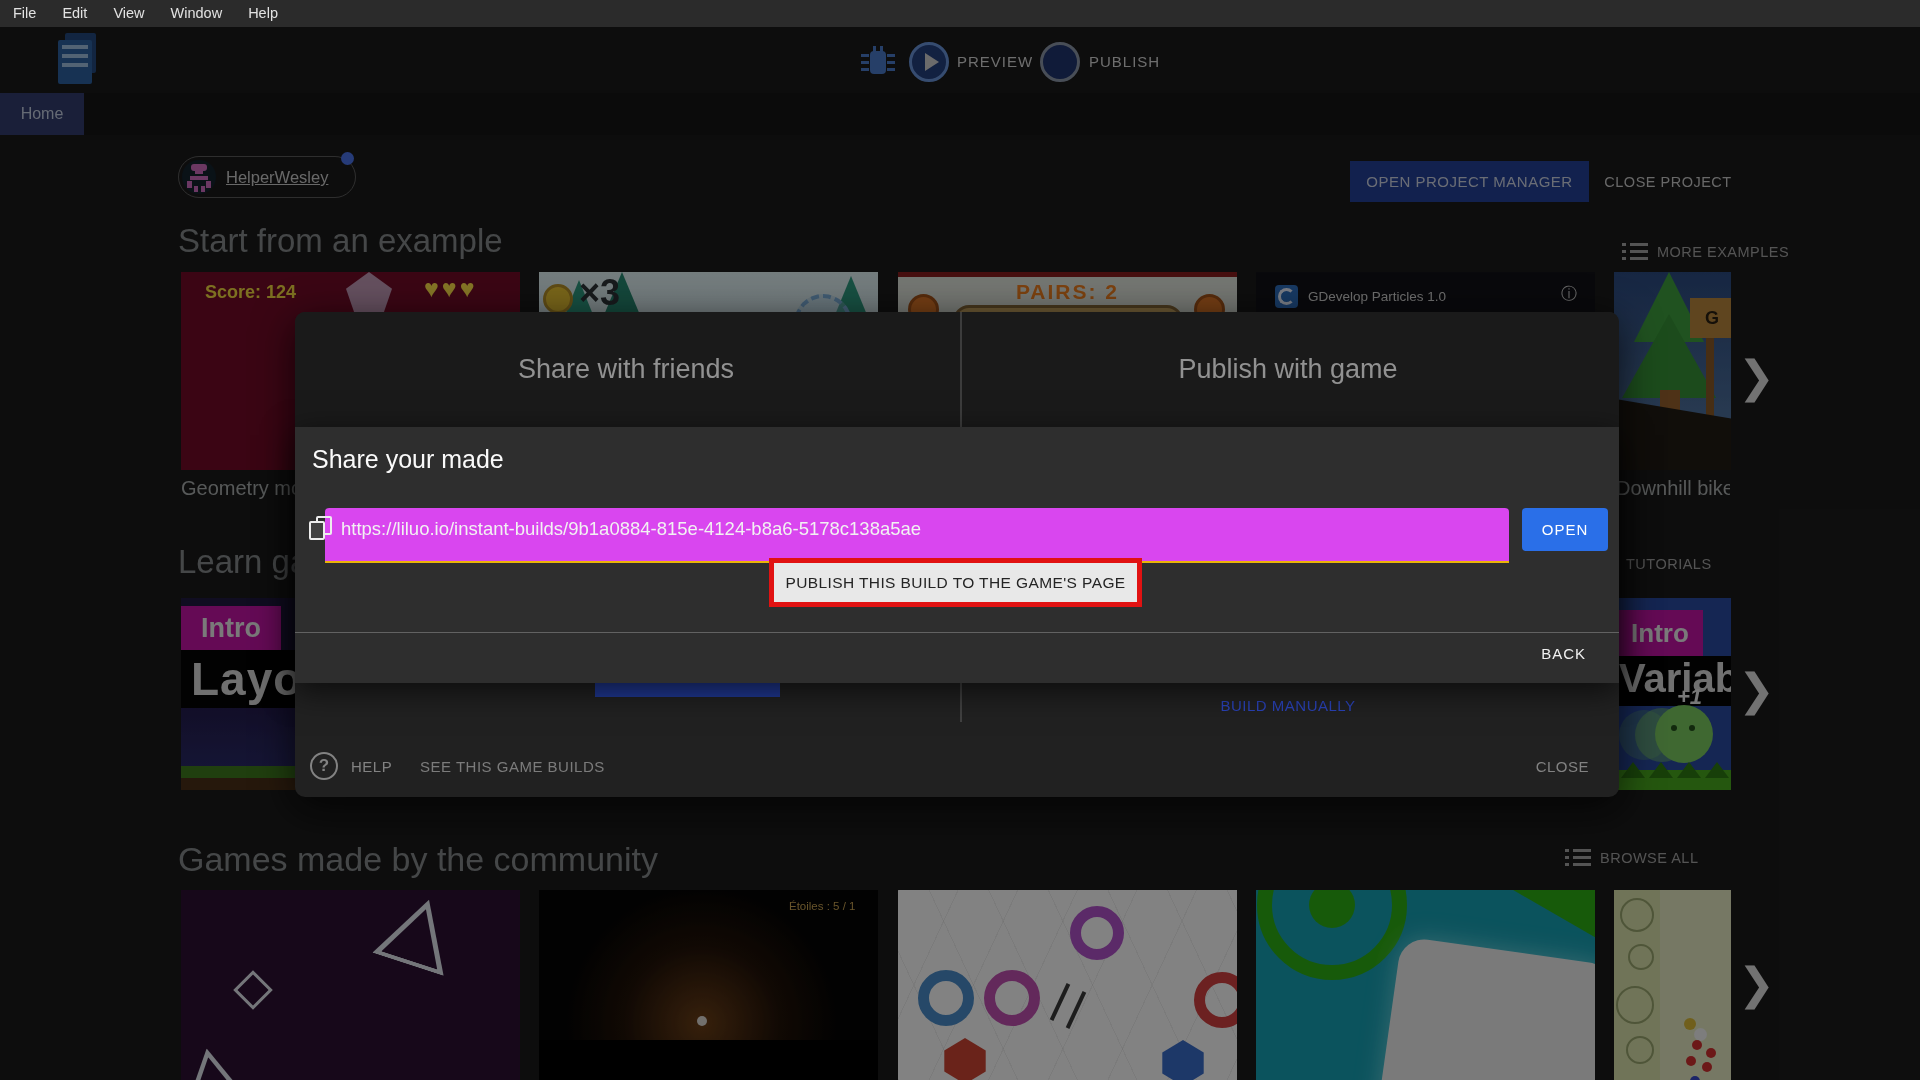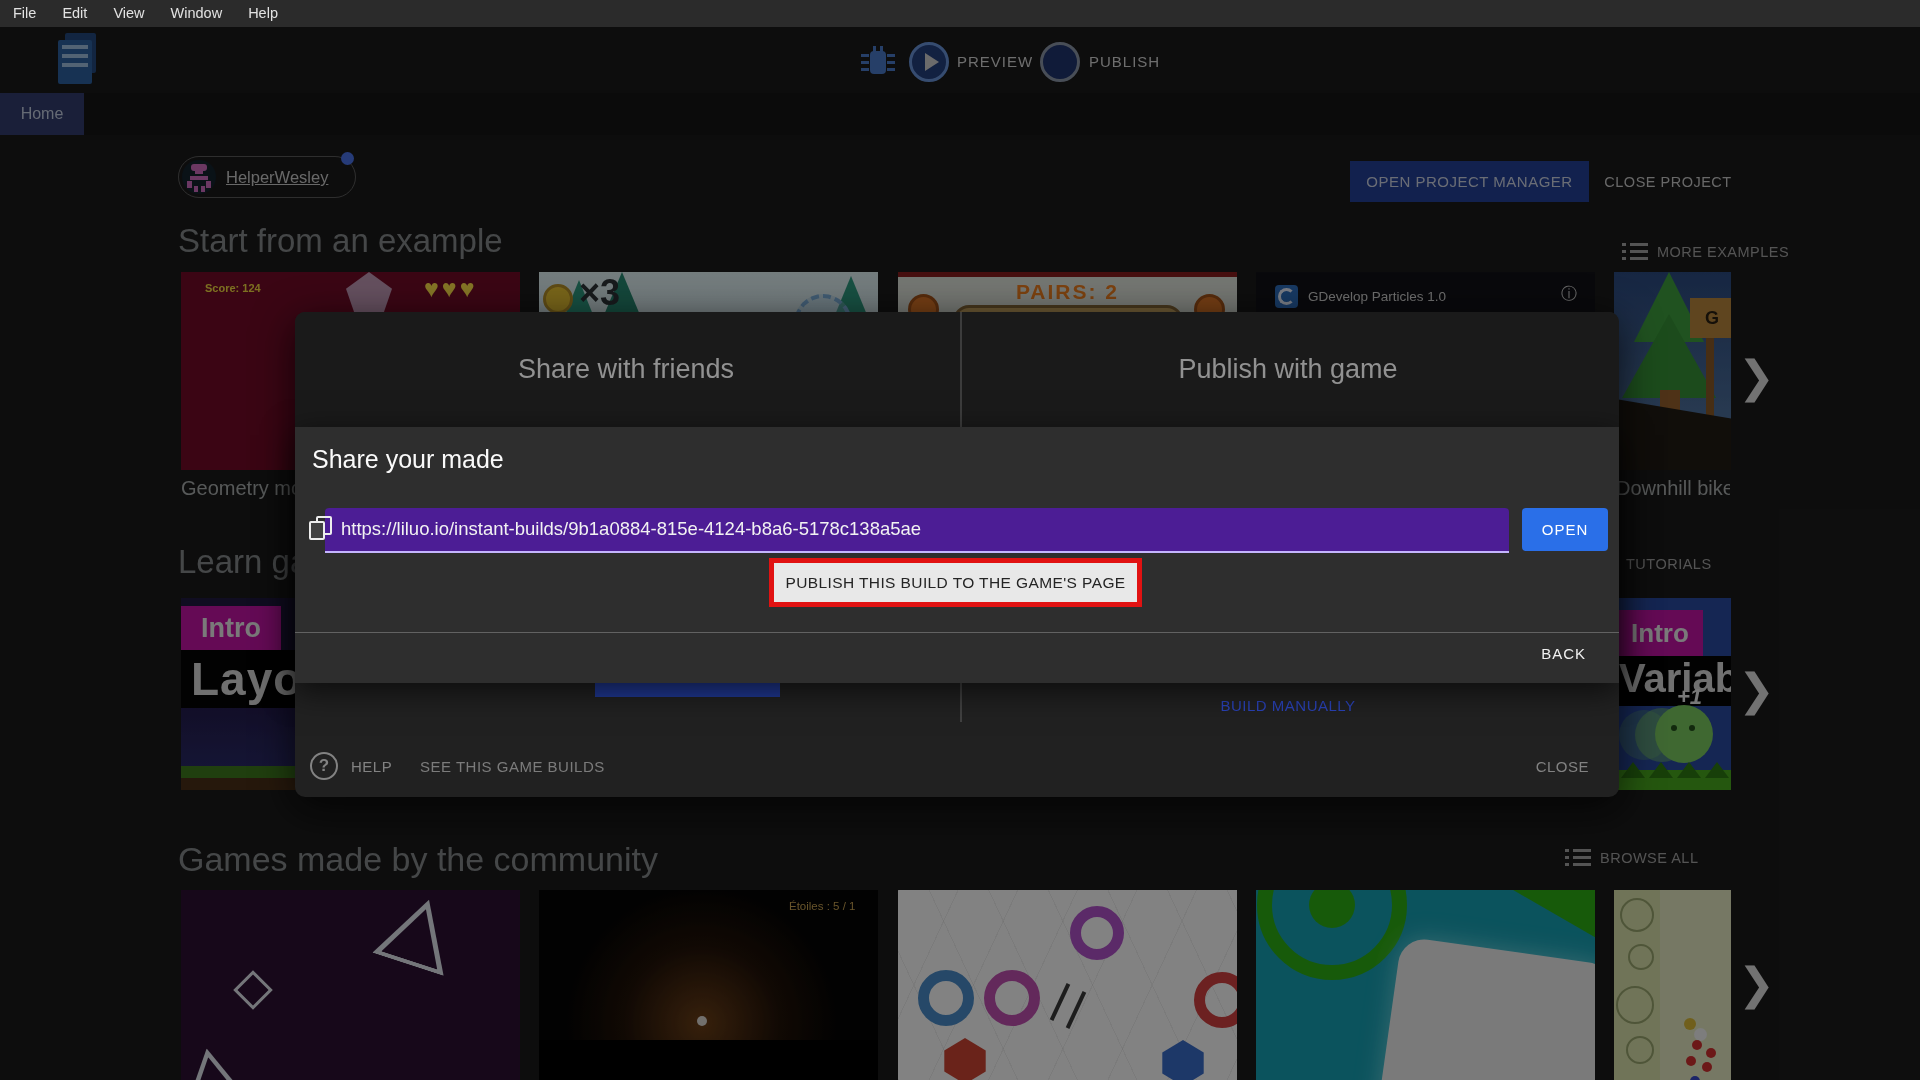--- a/index.html
+++ b/index.html
@@ -24,21 +24,21 @@
   .chev{font-size:44px;color:rgba(255,255,255,0.85);line-height:1;}
   .tri{clip-path:polygon(50% 0,100% 100%,0 100%);}
   .hex{clip-path:polygon(50% 0,95% 27%,95% 73%,50% 100%,5% 73%,5% 27%);}
   .penta{clip-path:polygon(50% 0,100% 40%,81% 100%,19% 100%,0 40%);}
   .ring{border-radius:50%;}
   
   #dialog{position:absolute;left:295px;top:312px;width:1324px;height:485px;background:#2e2e2e;border-radius:10px;z-index:20;overflow:hidden;box-shadow:0 10px 40px rgba(0,0,0,.7);}
   .dlg-tab{position:absolute;top:0;width:662px;height:115px;font-size:27px;color:#c9c9c9;}
   
   #panel{position:absolute;left:295px;top:427px;width:1324px;height:256px;background:#2e2e2e;z-index:40;box-shadow:0 8px 30px rgba(0,0,0,.65);}
-  #url-field{position:absolute;left:30px;top:81px;width:1184px;height:45px;background:#4c1d95;border-radius:4px 4px 0 0;border-bottom:2px solid #c4b5fd;box-sizing:border-box;}
+  #url-field{position:absolute;left:30px;top:81px;width:1184px;height:55px;background:#d946ef;border-radius:4px 4px 0 0;border-bottom:2px solid #eab308;box-sizing:border-box;}
   #open-btn{position:absolute;left:1227px;top:81px;width:86px;height:43px;background:#2a6fe8;border-radius:4px;color:#fff;font-size:15px;letter-spacing:1px;}
   #red-box{position:absolute;left:474px;top:131px;border:5px solid #e11212;}
   #publish-build-btn{width:363px;height:39px;background:#e8e8e8;color:#242424;font-size:15.5px;letter-spacing:.4px;border:none;}
   .copy-ic{position:relative;display:block;width:22px;height:24px;}
   .copy-ic i{position:absolute;border:2px solid #ededed;border-radius:2px;width:12px;height:15px;}
   .copy-ic .bk{left:7px;top:0;}
   .copy-ic .fr{left:0;top:5px;background:#414141;}
 </style>
 </head>
 <body>
@@ -98,21 +98,21 @@
     <div class="a h1" style="left:178px;top:222px;">Start from an example</div>
     <div class="a action-link" style="left:1622px;top:234px;margin-top:9px;">
       <span class="li-icon">
           <i style="left:0;width:4px;"></i>
           <i style="left:8px;width:18px;"></i>
         </span>
       <span>MORE EXAMPLES</span>
     </div>
 
     <div class="tile" style="left:181px;top:272px;width:339px;height:198px;background:#720c27;">
-      <div class="a" style="left:24px;top:10px;font-size:11px;font-weight:bold;color:#f0d840;">Score: 124</div>
+      <div class="a" style="left:24px;top:10px;font-size:18px;font-weight:bold;color:#f0d840;">Score: 124</div>
       <div class="a penta" style="left:165px;top:0;width:46px;height:42px;background:#c39ab7;"></div>
       <div class="a" style="left:243px;top:2px;font-size:25px;letter-spacing:3px;color:#ffe24a;">♥♥♥</div>
     </div>
     <div class="tile" style="left:539px;top:272px;width:339px;height:198px;background:linear-gradient(#dff0f2,#cfe4e8);">
       <div class="a tri" style="left:15px;top:8px;width:50px;height:62px;background:#2f9a80;"></div>
       <div class="a tri" style="left:52px;top:0;width:62px;height:74px;background:#278a72;"></div>
       <div class="a tri" style="left:284px;top:4px;width:56px;height:68px;background:#2f9a80;"></div>
       <div class="a" style="left:4px;top:12px;width:30px;height:30px;border-radius:50%;background:#e8c233;border:3px solid #b8922a;box-sizing:border-box;"></div>
       <div class="a" style="left:40px;top:0;font-size:36px;font-weight:bold;color:#2e3438;">×3</div>
       <div class="a" style="left:255px;top:22px;width:58px;height:58px;border-radius:50%;border:4px dashed #7fb2de;background:rgba(160,200,230,.35);box-sizing:border-box;"></div>

